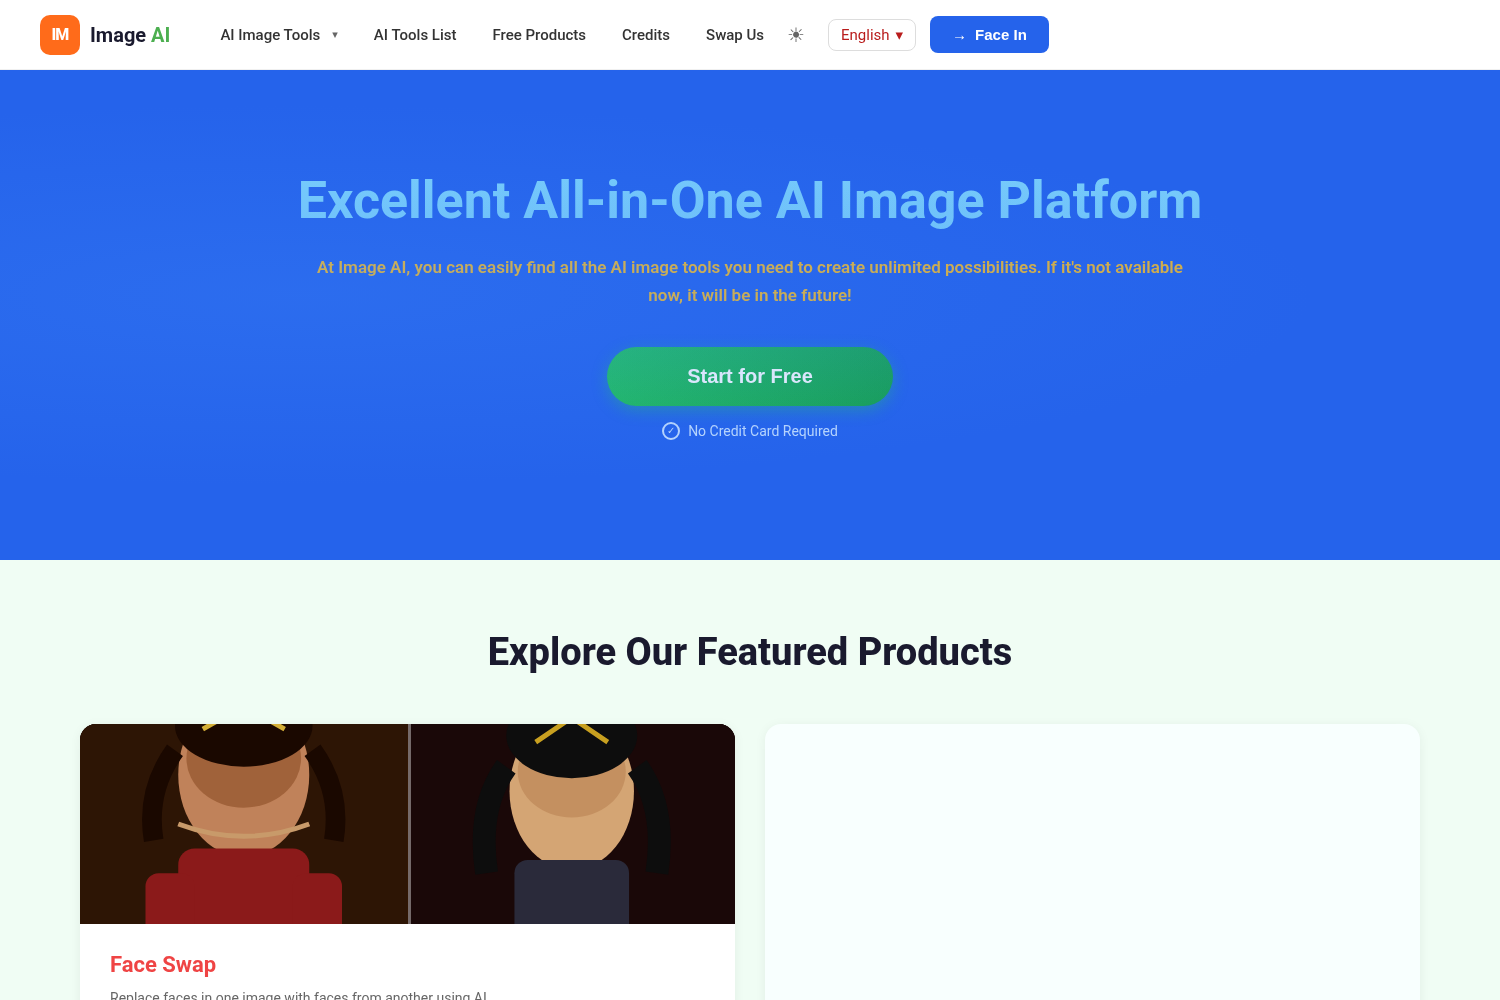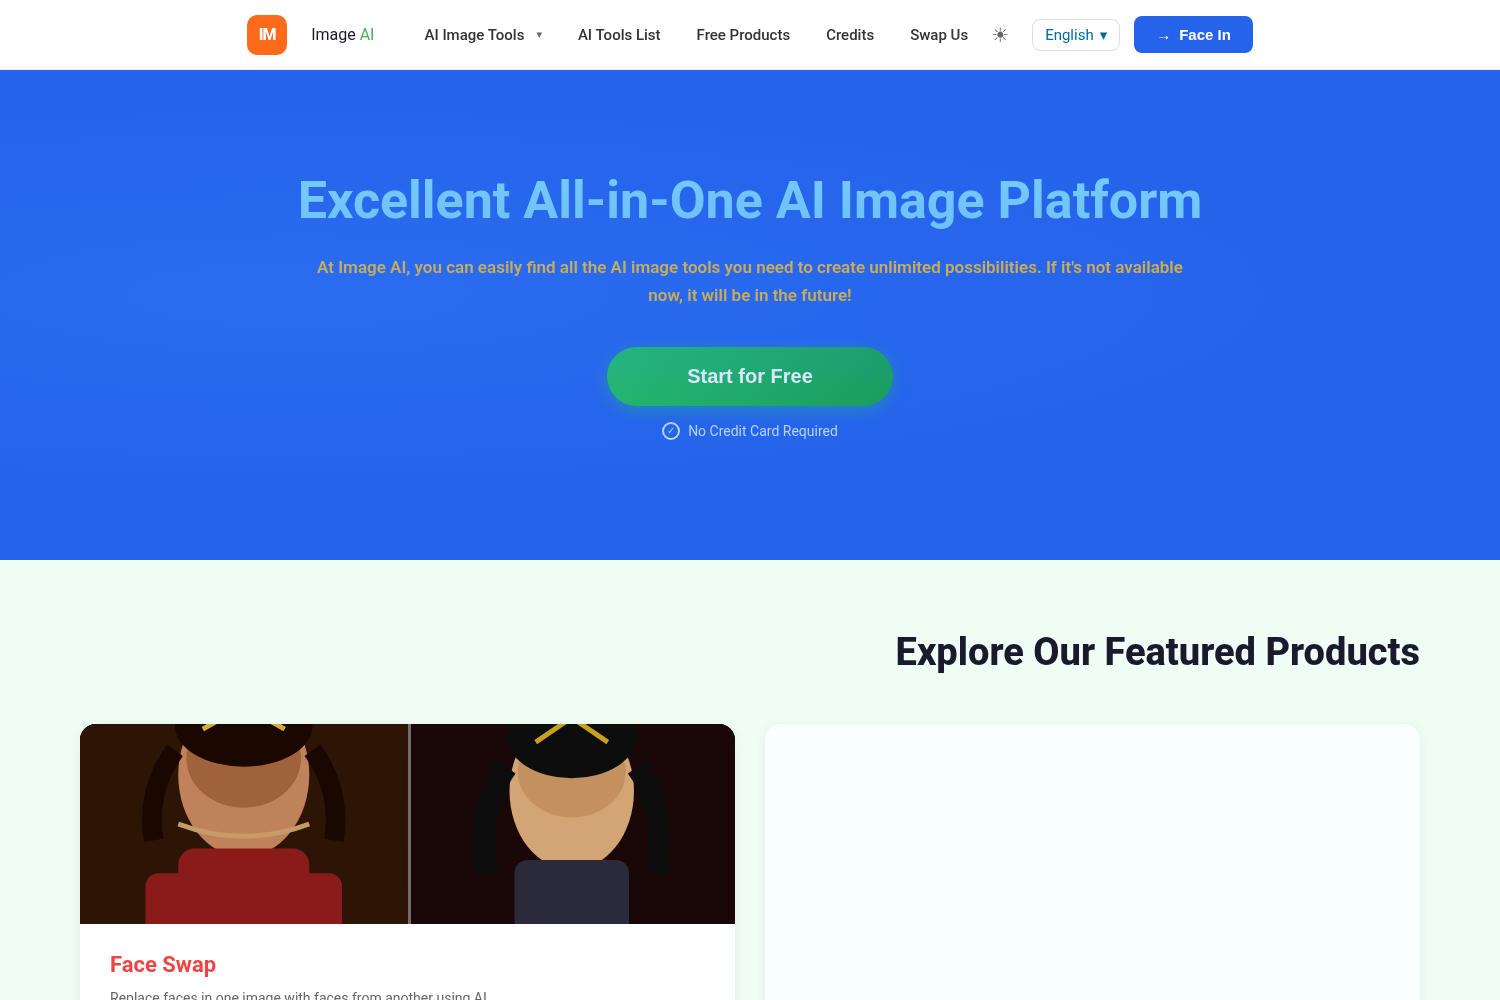--- a/index.html
+++ b/index.html
@@ -12,21 +12,21 @@
       font-family: -apple-system, BlinkMacSystemFont, 'Segoe UI', Roboto, Helvetica, Arial, sans-serif;
       width: 1500px;
       min-height: 1000px;
       overflow-x: hidden;
     }
 
     
     .navbar {
       display: flex;
       align-items: center;
-      justify-content: center;
+      justify-content: flex-start;
       padding: 0 40px;
       height: 70px;
       background: #fff;
       border-bottom: 1px solid #f0f0f0;
       position: sticky;
       top: 0;
       z-index: 100;
     }
 
     .navbar-left {
@@ -50,23 +50,22 @@
       display: flex;
       align-items: center;
       justify-content: center;
       color: white;
       font-weight: 800;
       font-size: 16px;
       letter-spacing: -1px;
     }
 
     .logo-text {
-      font-size: 16px;
-      font-weight: 400;
-      margin-left: 14px;
+      font-size: 20px;
+      font-weight: 700;
     }
 
     .logo-text-image {
       color: #1a1a2e;
     }
 
     .logo-text-ai {
       color: #4CAF50;
     }
 
@@ -117,21 +116,21 @@
 
     .lang-selector {
       display: flex;
       align-items: center;
       gap: 6px;
       border: 1px solid #ddd;
       border-radius: 8px;
       padding: 6px 12px;
       cursor: pointer;
       font-size: 15px;
-      color: #0369a1;
+      color: #b91c1c;
       background: white;
     }
 
     .sign-in-btn {
       background: #2563eb;
       color: white;
       border: none;
       border-radius: 8px;
       padding: 10px 22px;
       font-size: 15px;
@@ -206,21 +205,21 @@
     .products-section {
       background: #f0fdf4;
       padding: 70px 80px 40px;
       min-height: 450px;
     }
 
     .products-title {
       font-size: 38px;
       font-weight: 800;
       color: #1a1a2e;
-      text-align: right;
+      text-align: center;
       margin-bottom: 50px;
     }
 
     .products-grid {
       display: grid;
       grid-template-columns: 1fr 1fr;
       gap: 30px;
       max-width: 1340px;
       margin: 0 auto;
     }

